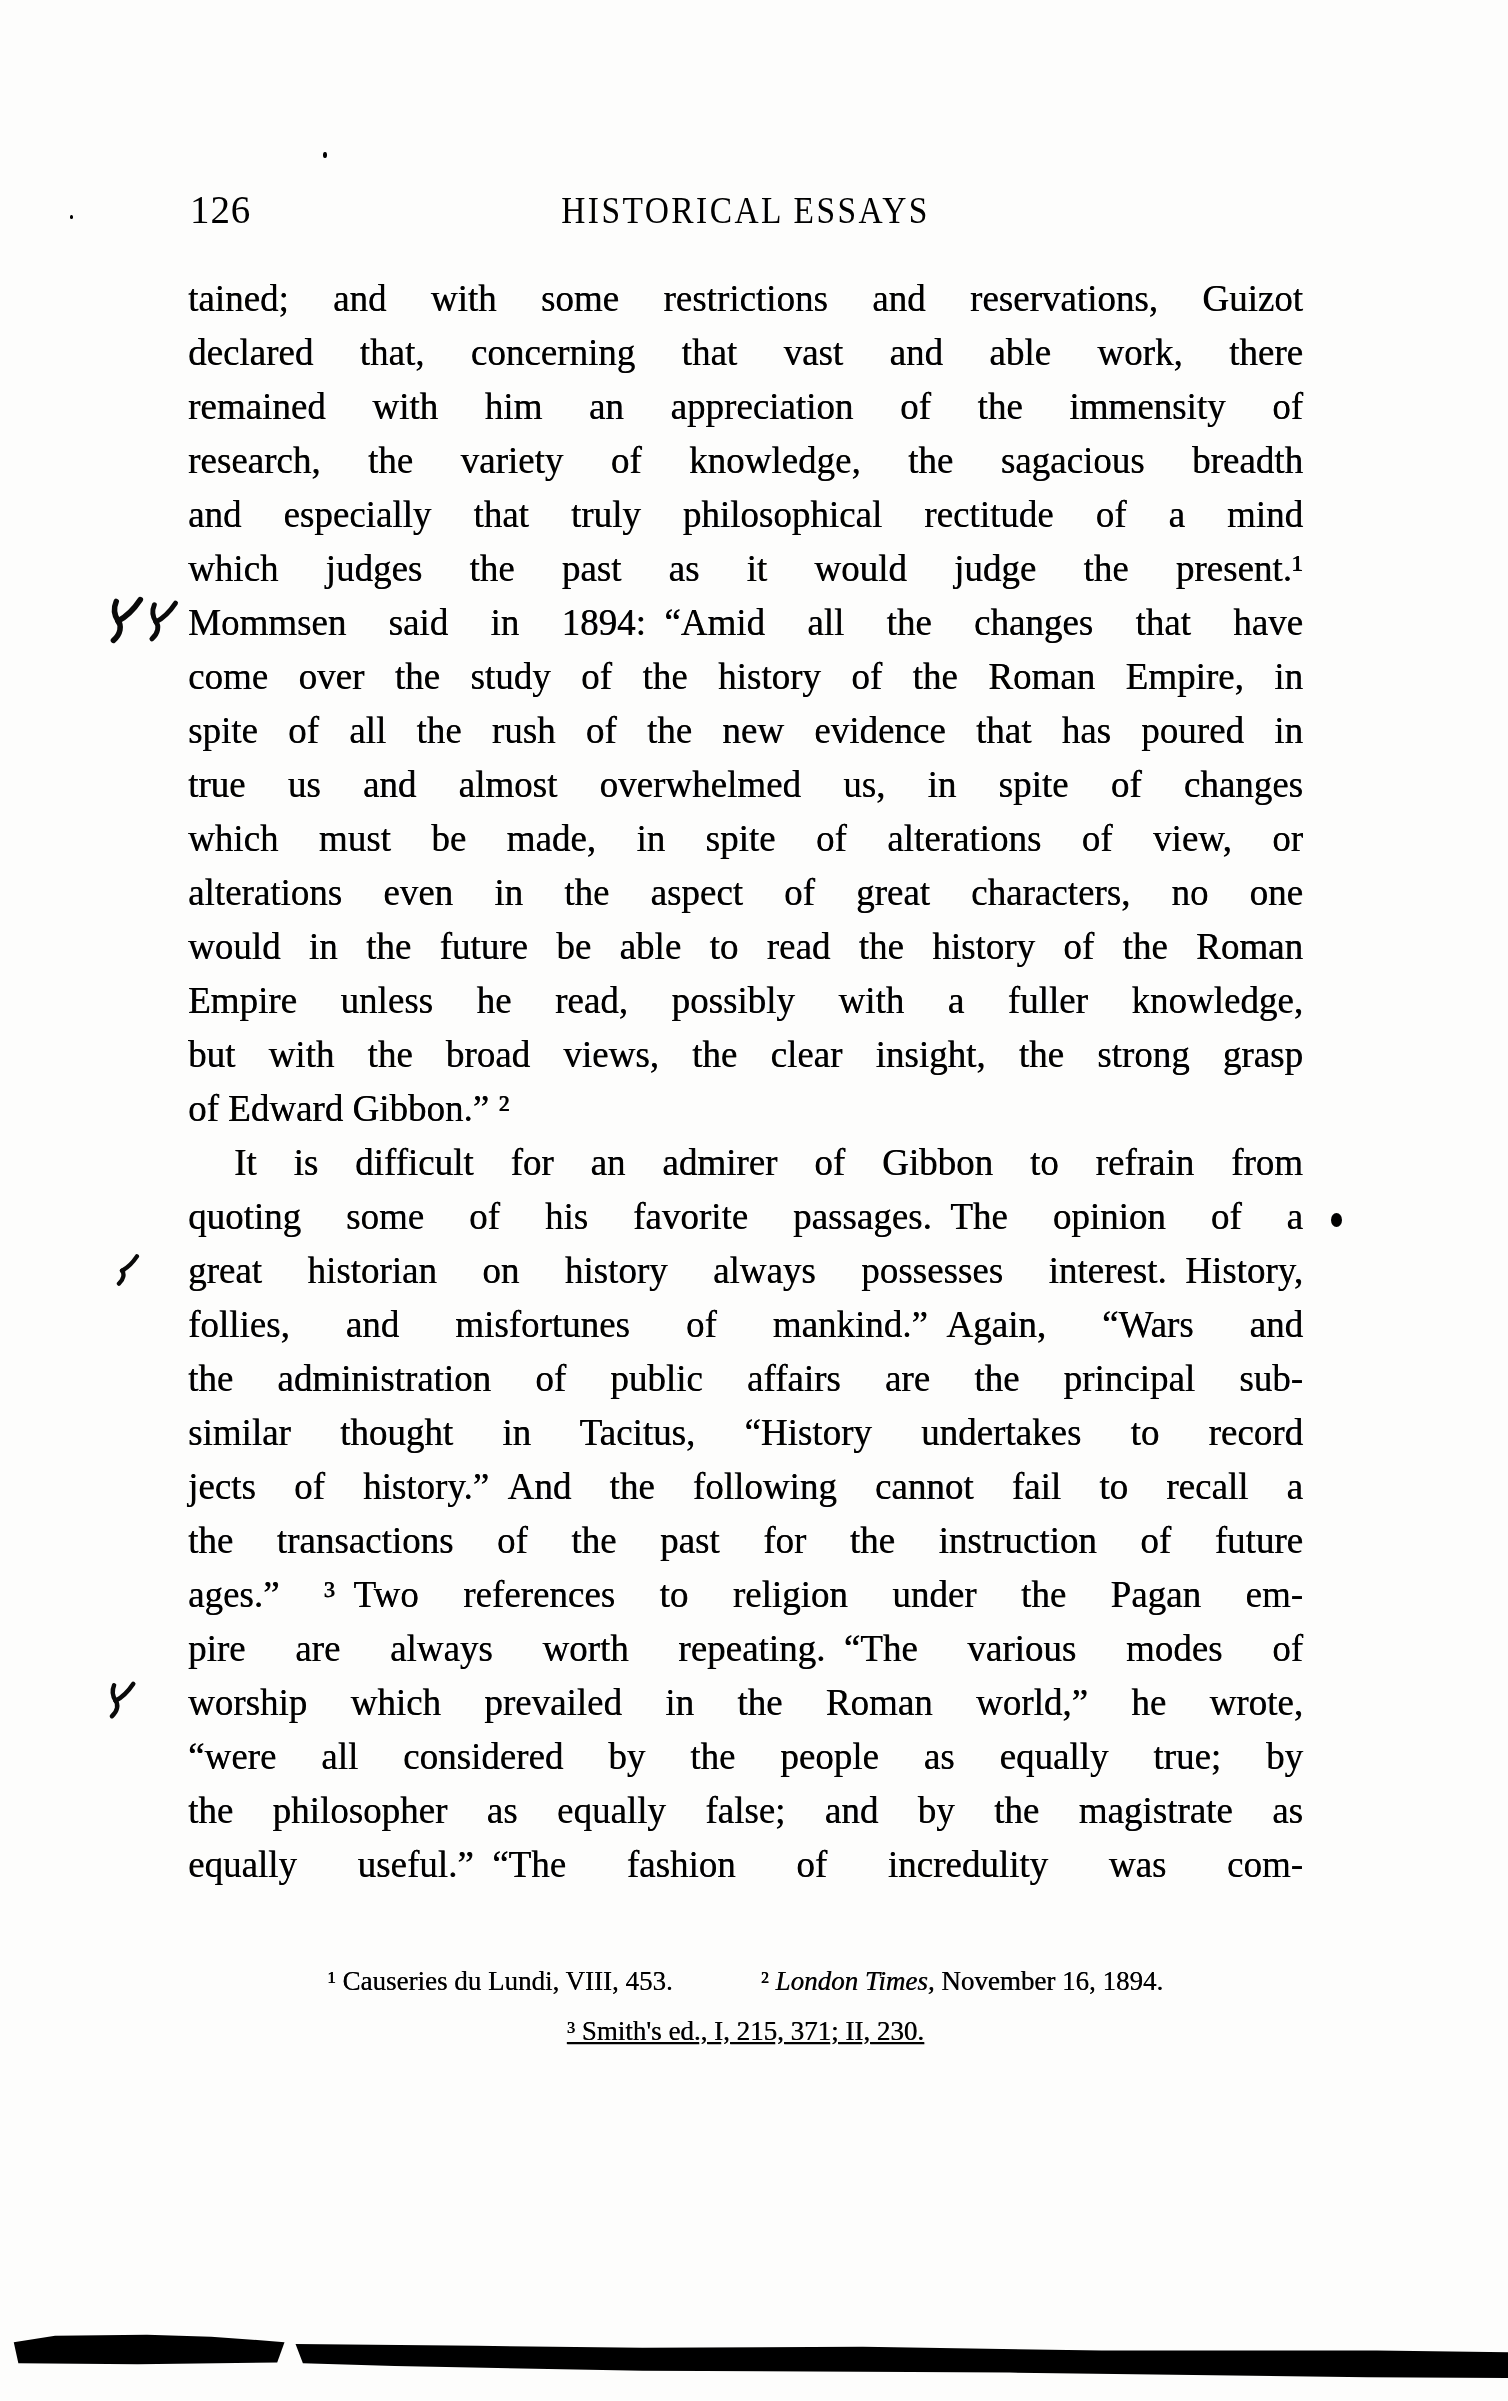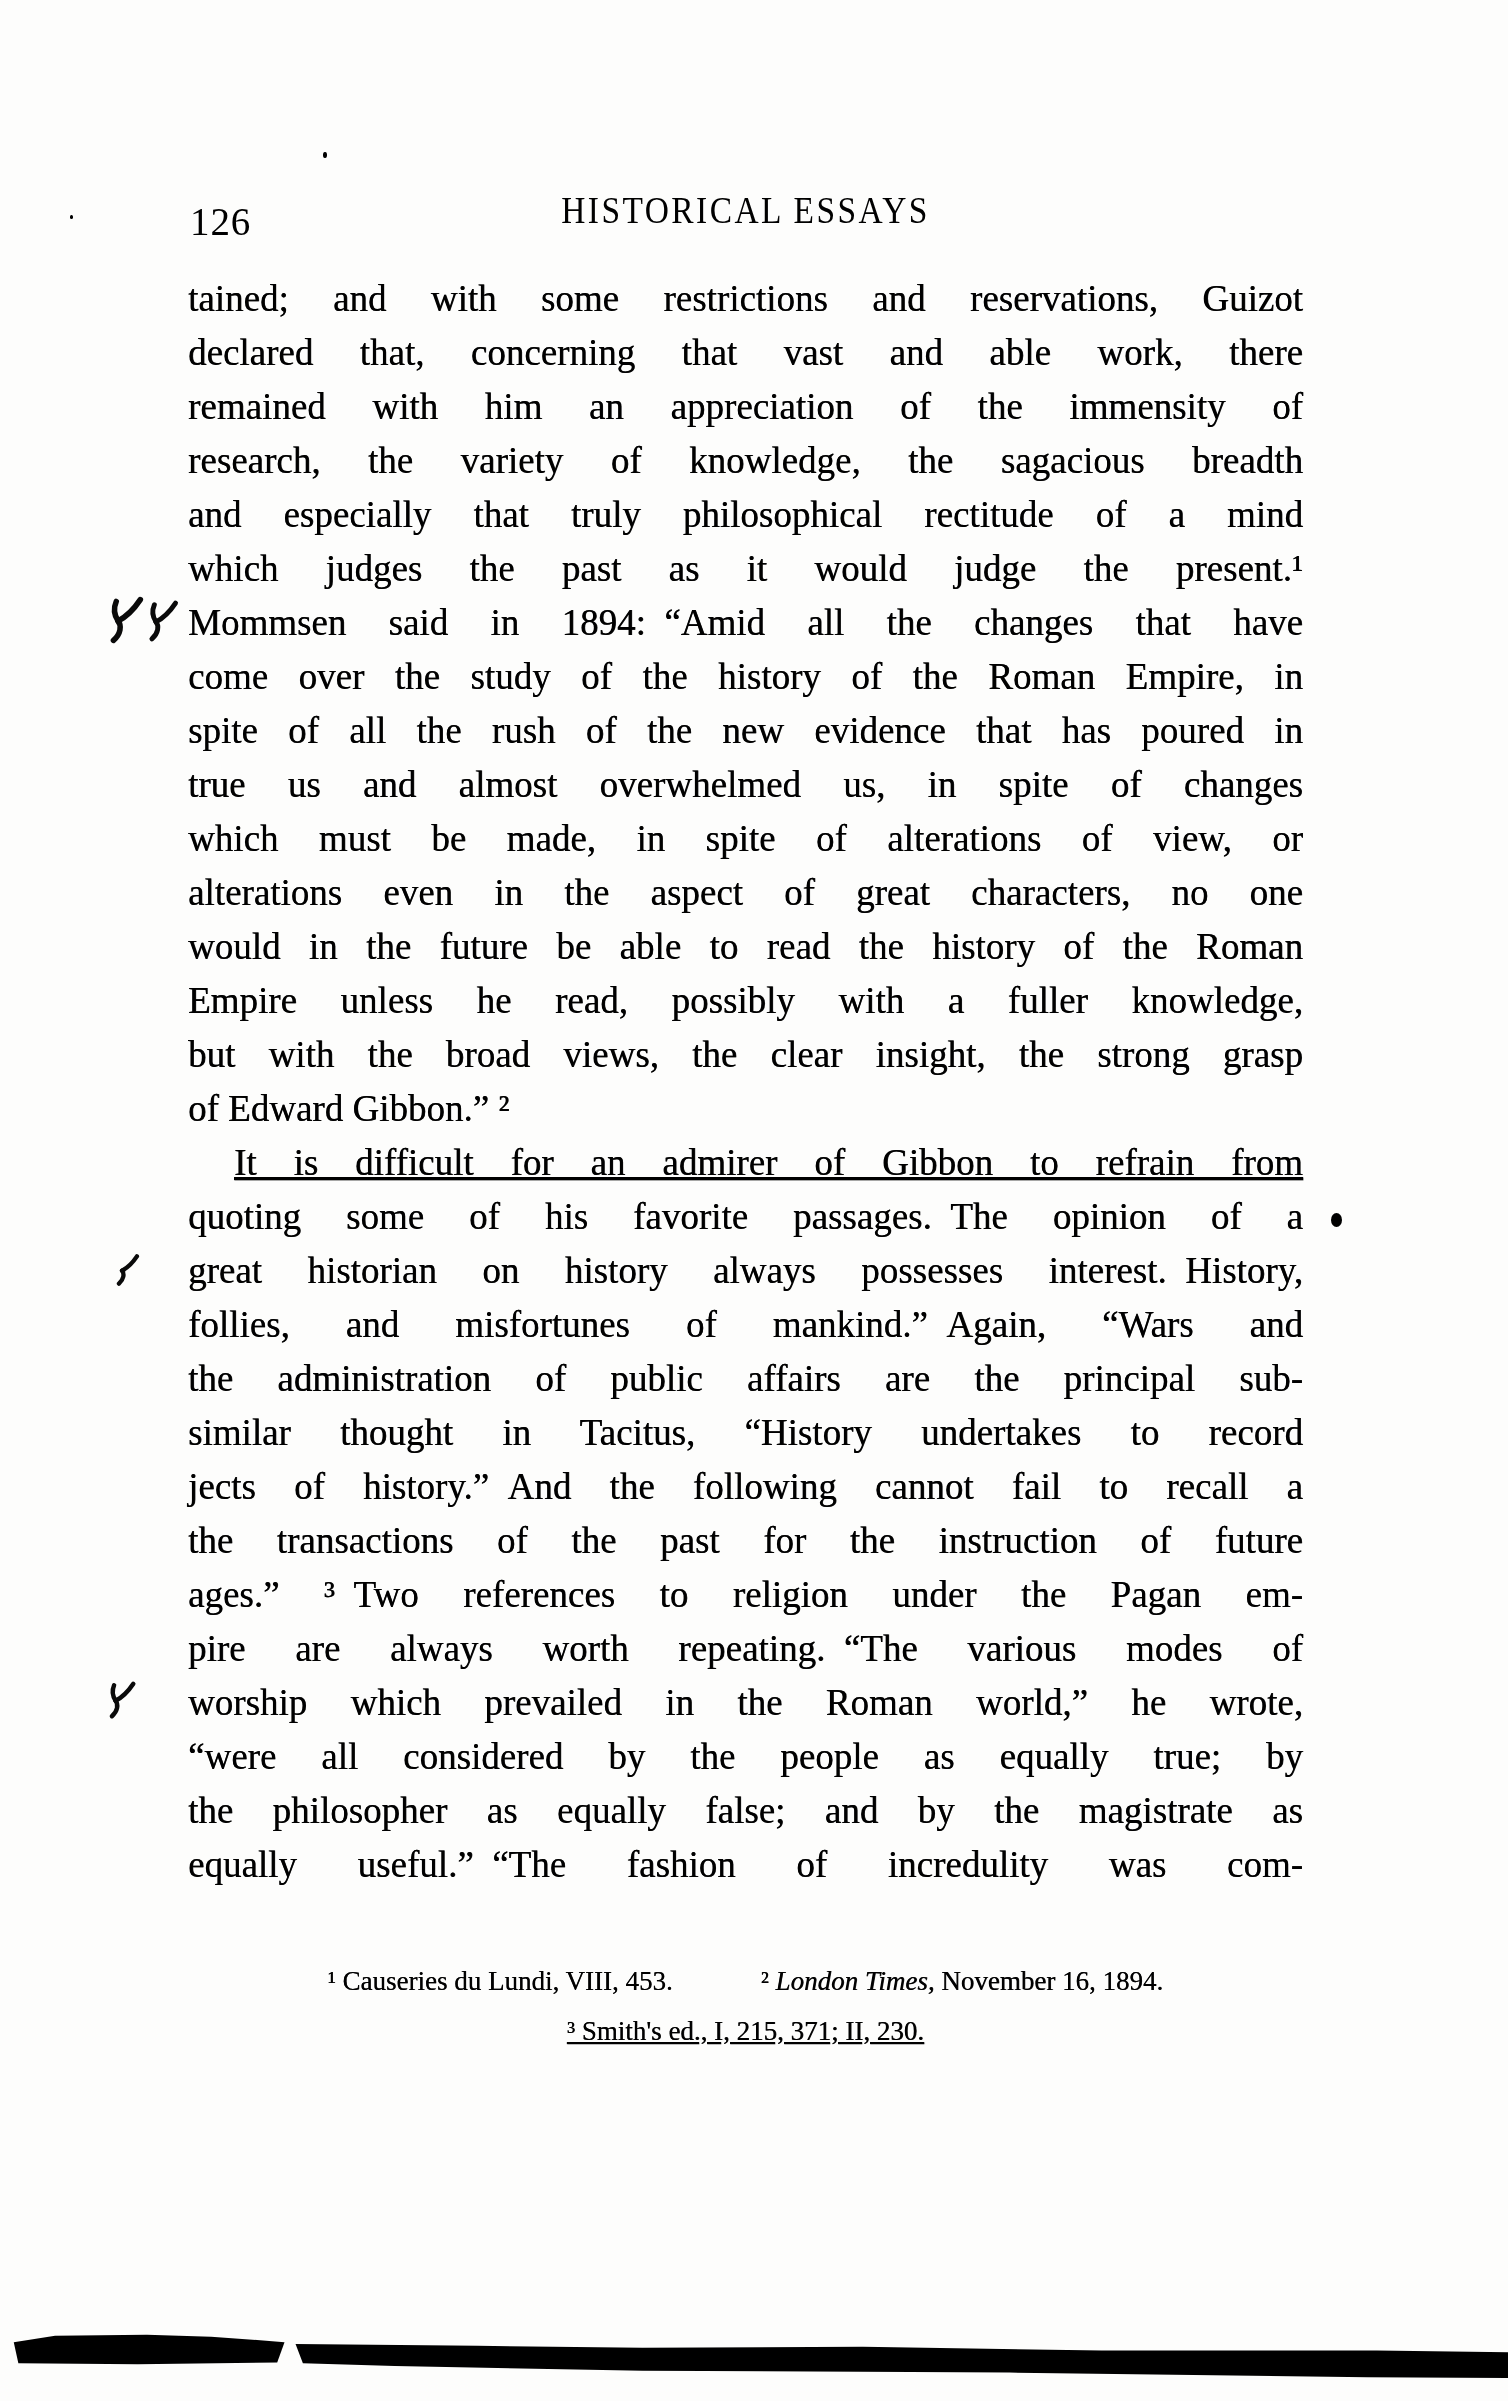--- a/index.html
+++ b/index.html
@@ -6,41 +6,41 @@
   .page{
     position:relative;
     width:1508px;height:2401px;
     background:#fdfdfc;
     font-family:"Liberation Serif", serif;
     color:#000;
     overflow:hidden;
   }
   .running-head{position:absolute;top:187px;left:0;width:1508px;height:46px;}
   .page-number{
-    position:absolute;left:190px;top:12px;
+    position:absolute;left:190px;top:0;
     font-size:39px;line-height:46px;letter-spacing:0.9px;
   }
   .head-title{
     position:absolute;left:188px;width:1115px;top:0;
     text-align:center;
     font-size:38px;line-height:46px;letter-spacing:2.8px;
     transform:scaleX(.88);
   }
   .body-block{
     position:absolute;left:188px;top:272px;width:1115px;
     font-size:37px;
     text-shadow:0.4px 0.4px 0 rgba(0,0,0,.85);
   }
   .line{
     height:54px;line-height:54px;
     text-align:justify;text-align-last:justify;
     white-space:nowrap;
   }
   .line.nojust{text-align-last:left;}
-  .line.indent{padding-left:46px;text-decoration:underline;}
+  .line.indent{padding-left:46px;}
   .footnotes{
     position:absolute;left:188px;width:1115px;
     font-size:27px;
     text-shadow:0.3px 0.3px 0 rgba(0,0,0,.85);
   }
   .fn-line1{top:1966px;display:flex;justify-content:center;gap:88px;}
   .fn-line2{top:2016px;text-align:center;text-decoration:underline;}
   .italic{font-style:italic;}
   .margin-mark{position:absolute;}
   .margin-mark svg{display:block;}

